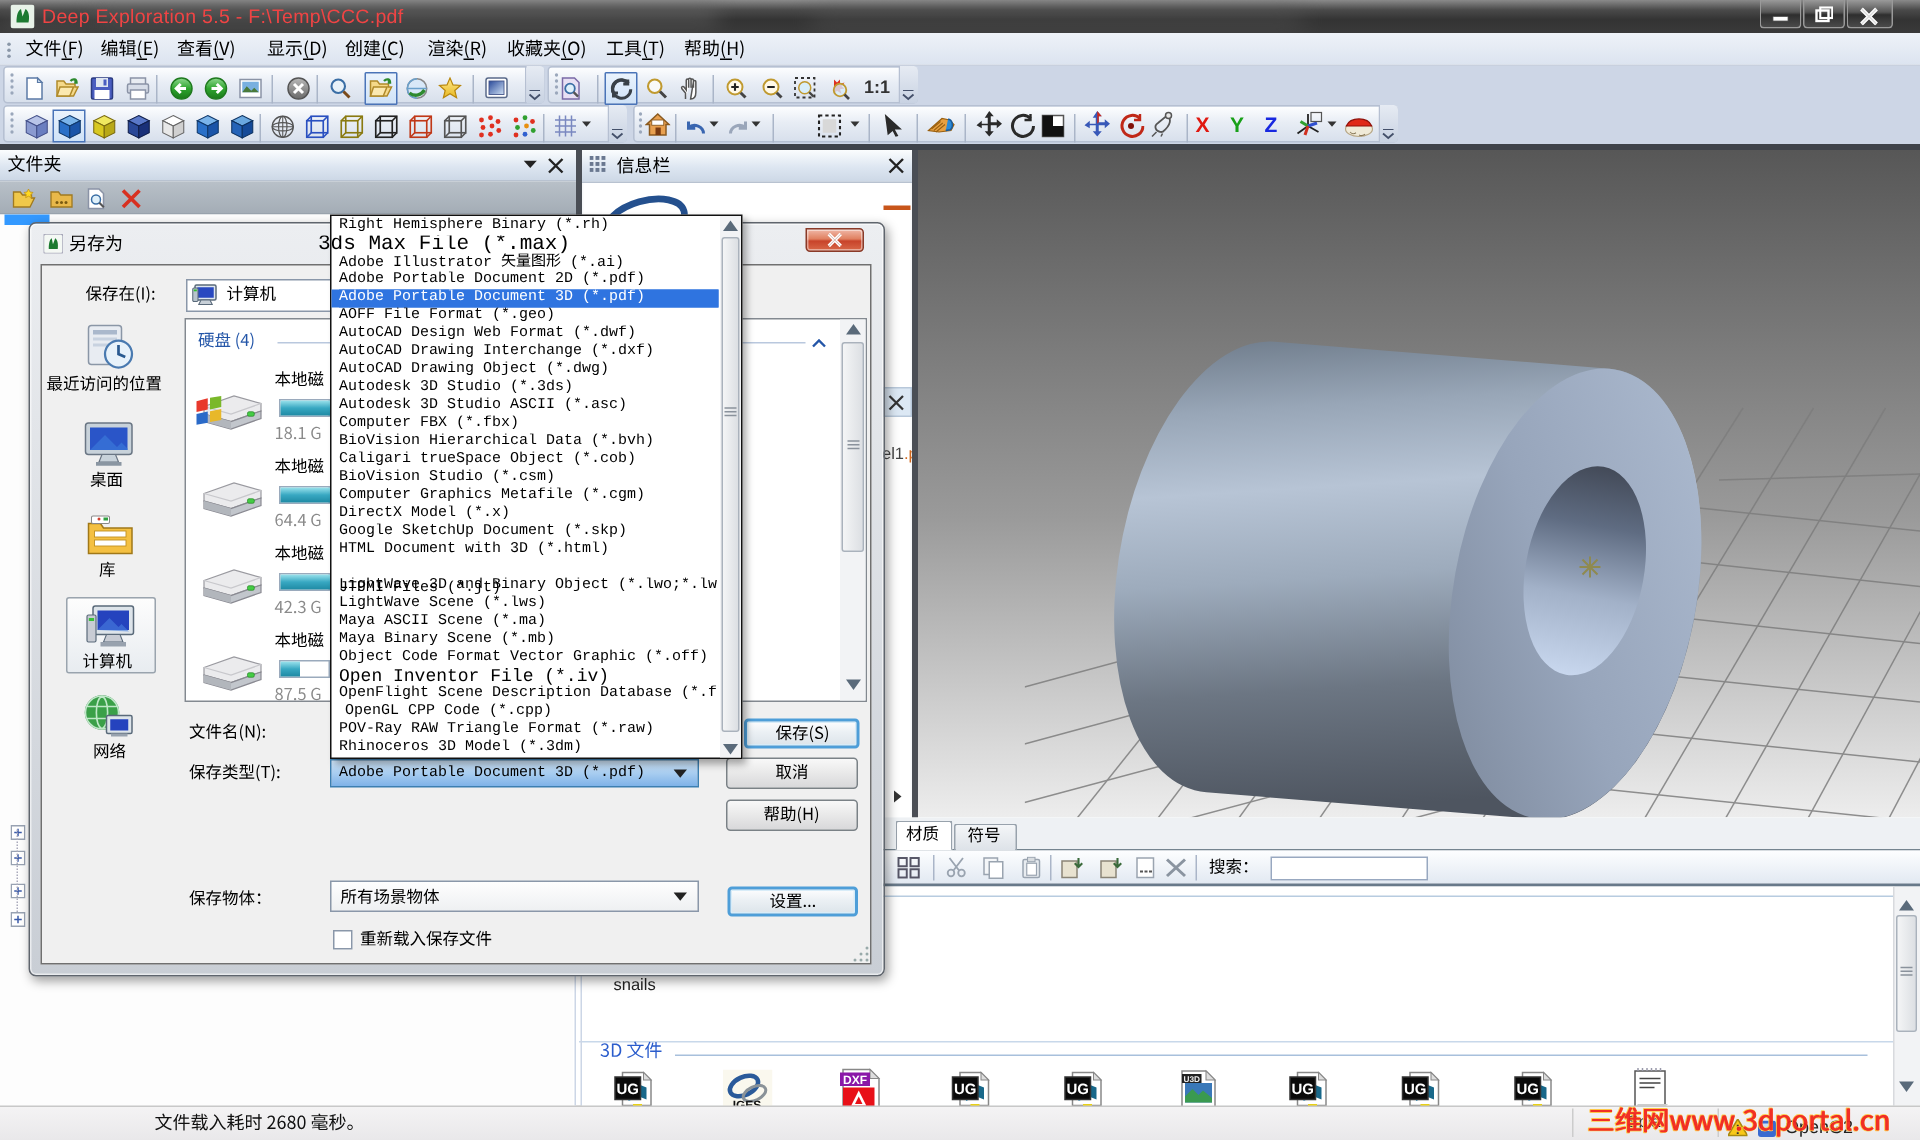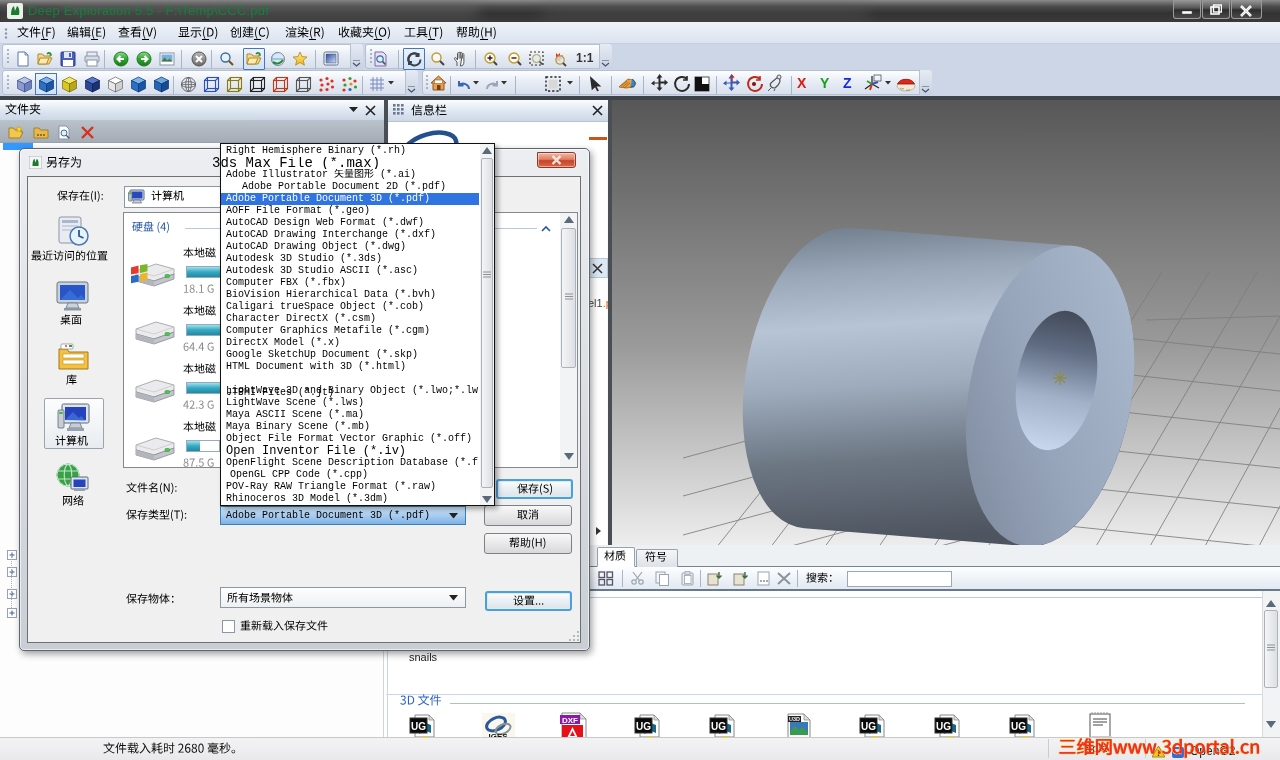--- a/index.html
+++ b/index.html
@@ -8,21 +8,21 @@
 </style></head><body>
 <div id="root">
 <div class="ab" style="left:0px;top:0px;width:1280px;height:22px;background:linear-gradient(180deg,#8a8a8a 0%,#4a4a4a 30%,#333 60%,#3a3a3a 100%);"></div>
 <div class="ab" style="left:60px;top:4px;width:420px;height:12px;background:#6a6a6a;border-radius:8px;filter:blur(7px);opacity:.6"></div>
 <div class="ab" style="left:540px;top:8px;width:330px;height:10px;background:#5d5d5d;border-radius:8px;filter:blur(8px);opacity:.55"></div>
 <div class="ab" style="left:0px;top:8px;width:60px;height:12px;background:#5a5a5a;filter:blur(7px);opacity:.5"></div>
 <svg class="ab" style="left:7px;top:3px;" width="16" height="16" viewBox="0 0 16 16">
       <rect x="0" y="0" width="16" height="16" rx="2" fill="#e8f2e8"></rect>
       <path d="M4 12 C4 7 5 4 7 3 L8 8 L10 3 C12 4 13 8 12 12 Z" fill="#1c7a30"></path>
     </svg>
-<div class="ab" style="left:28px;top:3px;color:#15803d;font-size:13px;letter-spacing:.2px">Deep Exploration 5.5 - F:\Temp\CCC.pdf</div>
+<div class="ab" style="left:28px;top:3px;color:#ef4444;font-size:13px;letter-spacing:.2px">Deep Exploration 5.5 - F:\Temp\CCC.pdf</div>
 <div class="ab" style="left:1173px;top:0px;width:28px;height:19px;background:linear-gradient(180deg,#9a9a9a,#555 45%,#2e2e2e 55%,#4a4a4a);border:1px solid #9a9a9a;border-top:none;border-radius:0 0 3px 3px;"></div>
 <div class="ab" style="left:1202px;top:0px;width:28px;height:19px;background:linear-gradient(180deg,#9a9a9a,#555 45%,#2e2e2e 55%,#4a4a4a);border:1px solid #9a9a9a;border-top:none;border-radius:0 0 3px 3px;"></div>
 <div class="ab" style="left:1231px;top:0px;width:31px;height:19px;background:linear-gradient(180deg,#9a9a9a,#555 45%,#2e2e2e 55%,#4a4a4a);border:1px solid #9a9a9a;border-top:none;border-radius:0 0 3px 3px;"></div>
 <svg class="ab" style="left:1180px;top:11px;" width="14" height="4" viewBox="0 0 14 4">
       <rect x="2" y="0" width="10" height="3" fill="#fff" stroke="#555" stroke-width=".5"></rect>
     </svg>
 <svg class="ab" style="left:1208px;top:4px;" width="14" height="13" viewBox="0 0 14 13">
       <rect x="3" y="3" width="8" height="7" fill="none" stroke="#fff" stroke-width="1.6"></rect>
       <rect x="5.5" y="1" width="8" height="7" fill="none" stroke="#fff" stroke-width="1.4"></rect>
     </svg>
@@ -1001,42 +1001,42 @@
         <circle cx="10" cy="2" r="1"></circle>
       </g>
     </svg>
 <div class="ab" style="left:220px;top:143px;width:275px;height:363px;background:#fff;border:1px solid #111;box-shadow:3px 3px 5px rgba(0,0,0,.35)"></div>
 <div class="ab" style="left:221px;top:193px;width:258px;height:12px;background:#2f74e0;z-index:55"></div>
 <div class="ab mono" style="left:226px;top:145px;width:253px;height:12px;font-size:10px;line-height:12px;white-space:pre;overflow:hidden;color:#000;z-index:60">Right Hemisphere Binary (*.rh)</div>
 <div class="ab mono" style="left:212px;top:157px;width:253px;height:12px;font-size:14px;line-height:12px;white-space:pre;overflow:hidden;color:#000;z-index:60">3ds Max File (*.max)</div>
 <div class="ab mono" style="left:226px;top:169px;width:253px;height:12px;font-size:10px;line-height:12px;white-space:pre;overflow:hidden;color:#000;z-index:60">Adobe Illustrator <svg style="overflow:visible;vertical-align:-2px" width="40" height="10">
         <path transform="translate(0,8)" d="M2.5 -8.4C2.1 -7.1 1.4 -5.8 0.6 -5C0.8 -4.9 1.2 -4.7 1.3 -4.6C1.8 -5.1 2.2 -5.7 2.5 -6.4H4.5V-4.8C4.5 -4.6 4.5 -4.3 4.5 -4.1H0.6V-3.4H4.4C4.1 -2 3.2 -0.7 0.4 0.2C0.6 0.3 0.8 0.6 0.8 0.8C3.5 -0.1 4.6 -1.4 5 -2.8C5.8 -0.9 7.1 0.3 9.2 0.8C9.2 0.6 9.5 0.3 9.7 0.1C7.5 -0.4 6.2 -1.6 5.6 -3.4H9.5V-4.1H5.3L5.3 -4.8V-6.4H8.7V-7.1H2.9C3 -7.5 3.2 -7.9 3.3 -8.3Z M12.5 -6.7H17.5V-6.1H12.5ZM12.5 -7.6H17.5V-7.1H12.5ZM11.8 -8.1V-5.7H18.2V-8.1ZM10.5 -5.2V-4.7H19.5V-5.2ZM12.3 -2.7H14.6V-2.1H12.3ZM15.4 -2.7H17.8V-2.1H15.4ZM12.3 -3.7H14.6V-3.2H12.3ZM15.4 -3.7H17.8V-3.2H15.4ZM10.5 -0V0.6H19.6V-0H15.4V-0.6H18.7V-1.1H15.4V-1.7H18.5V-4.2H11.6V-1.7H14.6V-1.1H11.3V-0.6H14.6V-0Z M23.8 -2.8C24.6 -2.6 25.6 -2.3 26.1 -2L26.4 -2.5C25.9 -2.8 24.9 -3.1 24.1 -3.2ZM22.8 -1.5C24.1 -1.4 25.9 -1 26.8 -0.6L27.1 -1.2C26.2 -1.5 24.4 -1.9 23.1 -2ZM20.8 -8V0.8H21.6V0.4H28.4V0.8H29.2V-8ZM21.6 -0.3V-7.3H28.4V-0.3ZM24.1 -7.1C23.6 -6.3 22.8 -5.5 21.9 -5C22.1 -4.9 22.3 -4.6 22.4 -4.5C22.8 -4.7 23.1 -5 23.4 -5.2C23.7 -4.9 24 -4.6 24.4 -4.3C23.6 -3.9 22.6 -3.6 21.7 -3.5C21.9 -3.3 22 -3 22.1 -2.9C23.1 -3.1 24.1 -3.5 25.1 -4C25.9 -3.5 26.9 -3.2 27.8 -3C27.9 -3.1 28.1 -3.4 28.2 -3.5C27.4 -3.7 26.5 -4 25.7 -4.3C26.4 -4.8 27.1 -5.4 27.5 -6.1L27.1 -6.3L26.9 -6.3H24.4C24.5 -6.5 24.6 -6.7 24.8 -6.9ZM23.8 -5.6 23.9 -5.7H26.4C26.1 -5.3 25.6 -5 25.1 -4.7C24.6 -4.9 24.1 -5.3 23.8 -5.6Z M38.5 -8.2C37.8 -7.4 36.7 -6.6 35.7 -6.1C35.9 -6 36.1 -5.7 36.3 -5.6C37.3 -6.1 38.4 -7 39.2 -8ZM38.8 -5.5C38.1 -4.6 36.9 -3.7 35.8 -3.2C36 -3 36.2 -2.8 36.4 -2.7C37.5 -3.2 38.7 -4.2 39.4 -5.2ZM39 -2.8C38.2 -1.5 36.8 -0.4 35.3 0.2C35.5 0.4 35.7 0.6 35.9 0.8C37.4 0.1 38.8 -1.1 39.7 -2.5ZM34 -7.1V-4.5H32.4V-7.1ZM30.4 -4.5V-3.8H31.7C31.7 -2.3 31.4 -0.8 30.4 0.4C30.6 0.5 30.8 0.7 30.9 0.9C32.1 -0.5 32.4 -2.1 32.4 -3.8H34V0.8H34.8V-3.8H35.9V-4.5H34.8V-7.1H35.7V-7.8H30.6V-7.1H31.7V-4.5Z" fill="#000"></path>
       </svg> (*.ai)</div>
-<div class="ab mono" style="left:242px;top:181px;width:253px;height:12px;font-size:10px;line-height:12px;white-space:pre;overflow:hidden;color:#000;z-index:60">Adobe Portable Document 2D (*.pdf)</div>
+<div class="ab mono" style="left:226px;top:181px;width:253px;height:12px;font-size:10px;line-height:12px;white-space:pre;overflow:hidden;color:#000;z-index:60">Adobe Portable Document 2D (*.pdf)</div>
 <div class="ab mono" style="left:226px;top:193px;width:253px;height:12px;font-size:10px;line-height:12px;white-space:pre;overflow:hidden;background:#2f74e0;color:#fff;z-index:60">Adobe Portable Document 3D (*.pdf)</div>
 <div class="ab mono" style="left:226px;top:205px;width:253px;height:12px;font-size:10px;line-height:12px;white-space:pre;overflow:hidden;color:#000;z-index:60">AOFF File Format (*.geo)</div>
 <div class="ab mono" style="left:226px;top:217px;width:253px;height:12px;font-size:10px;line-height:12px;white-space:pre;overflow:hidden;color:#000;z-index:60">AutoCAD Design Web Format (*.dwf)</div>
 <div class="ab mono" style="left:226px;top:229px;width:253px;height:12px;font-size:10px;line-height:12px;white-space:pre;overflow:hidden;color:#000;z-index:60">AutoCAD Drawing Interchange (*.dxf)</div>
 <div class="ab mono" style="left:226px;top:241px;width:253px;height:12px;font-size:10px;line-height:12px;white-space:pre;overflow:hidden;color:#000;z-index:60">AutoCAD Drawing Object (*.dwg)</div>
 <div class="ab mono" style="left:226px;top:253px;width:253px;height:12px;font-size:10px;line-height:12px;white-space:pre;overflow:hidden;color:#000;z-index:60">Autodesk 3D Studio (*.3ds)</div>
 <div class="ab mono" style="left:226px;top:265px;width:253px;height:12px;font-size:10px;line-height:12px;white-space:pre;overflow:hidden;color:#000;z-index:60">Autodesk 3D Studio ASCII (*.asc)</div>
 <div class="ab mono" style="left:226px;top:277px;width:253px;height:12px;font-size:10px;line-height:12px;white-space:pre;overflow:hidden;color:#000;z-index:60">Computer FBX (*.fbx)</div>
 <div class="ab mono" style="left:226px;top:289px;width:253px;height:12px;font-size:10px;line-height:12px;white-space:pre;overflow:hidden;color:#000;z-index:60">BioVision Hierarchical Data (*.bvh)</div>
 <div class="ab mono" style="left:226px;top:301px;width:253px;height:12px;font-size:10px;line-height:12px;white-space:pre;overflow:hidden;color:#000;z-index:60">Caligari trueSpace Object (*.cob)</div>
-<div class="ab mono" style="left:226px;top:313px;width:253px;height:12px;font-size:10px;line-height:12px;white-space:pre;overflow:hidden;color:#000;z-index:60">Character DirectX (*.csm)</div>
+<div class="ab mono" style="left:226px;top:313px;width:253px;height:12px;font-size:10px;line-height:12px;white-space:pre;overflow:hidden;color:#000;z-index:60">BioVision Studio (*.csm)</div>
 <div class="ab mono" style="left:226px;top:325px;width:253px;height:12px;font-size:10px;line-height:12px;white-space:pre;overflow:hidden;color:#000;z-index:60">Computer Graphics Metafile (*.cgm)</div>
 <div class="ab mono" style="left:226px;top:337px;width:253px;height:12px;font-size:10px;line-height:12px;white-space:pre;overflow:hidden;color:#000;z-index:60">DirectX Model (*.x)</div>
 <div class="ab mono" style="left:226px;top:349px;width:253px;height:12px;font-size:10px;line-height:12px;white-space:pre;overflow:hidden;color:#000;z-index:60">Google SketchUp Document (*.skp)</div>
 <div class="ab mono" style="left:226px;top:361px;width:253px;height:12px;font-size:10px;line-height:12px;white-space:pre;overflow:hidden;color:#000;z-index:60">HTML Document with 3D (*.html)</div>
 <div class="ab mono" style="left:226px;top:387px;width:253px;height:12px;font-size:10px;line-height:12px;white-space:pre;overflow:hidden;color:#000;z-index:60">JTPMI Files (*.jt)</div>
 <div class="ab mono" style="left:226px;top:385px;width:253px;height:12px;font-size:10px;line-height:12px;white-space:pre;overflow:hidden;color:#000;z-index:60">LightWave 3D and Binary Object (*.lwo;*.lw)</div>
 <div class="ab mono" style="left:226px;top:397px;width:253px;height:12px;font-size:10px;line-height:12px;white-space:pre;overflow:hidden;color:#000;z-index:60">LightWave Scene (*.lws)</div>
 <div class="ab mono" style="left:226px;top:409px;width:253px;height:12px;font-size:10px;line-height:12px;white-space:pre;overflow:hidden;color:#000;z-index:60">Maya ASCII Scene (*.ma)</div>
 <div class="ab mono" style="left:226px;top:421px;width:253px;height:12px;font-size:10px;line-height:12px;white-space:pre;overflow:hidden;color:#000;z-index:60">Maya Binary Scene (*.mb)</div>
-<div class="ab mono" style="left:226px;top:433px;width:253px;height:12px;font-size:10px;line-height:12px;white-space:pre;overflow:hidden;color:#000;z-index:60">Object File Format Vector Graphic (*.off)</div>
+<div class="ab mono" style="left:226px;top:433px;width:253px;height:12px;font-size:10px;line-height:12px;white-space:pre;overflow:hidden;color:#000;z-index:60">Object Code Format Vector Graphic (*.off)</div>
 <div class="ab mono" style="left:226px;top:445px;width:253px;height:12px;font-size:12px;line-height:12px;white-space:pre;overflow:hidden;color:#000;z-index:60">Open Inventor File (*.iv)</div>
 <div class="ab mono" style="left:226px;top:457px;width:253px;height:12px;font-size:10px;line-height:12px;white-space:pre;overflow:hidden;color:#000;z-index:60">OpenFlight Scene Description Database (*.fl</div>
 <div class="ab mono" style="left:230px;top:469px;width:253px;height:12px;font-size:10px;line-height:12px;white-space:pre;overflow:hidden;color:#000;z-index:60">OpenGL CPP Code (*.cpp)</div>
 <div class="ab mono" style="left:226px;top:481px;width:253px;height:12px;font-size:10px;line-height:12px;white-space:pre;overflow:hidden;color:#000;z-index:60">POV-Ray RAW Triangle Format (*.raw)</div>
 <div class="ab mono" style="left:226px;top:493px;width:253px;height:12px;font-size:10px;line-height:12px;white-space:pre;overflow:hidden;color:#000;z-index:60">Rhinoceros 3D Model (*.3dm)</div>
 <div class="ab" style="left:480px;top:144px;width:14px;height:361px;background:#f2f3f5;z-index:60"></div>
 <svg class="ab" style="left:481px;top:146px;z-index:61" width="12" height="10">
       <path d="M6 1 L11 8 H1 Z" fill="#5a6a7a"></path>
     </svg>
 <div class="ab" style="left:480.5px;top:158px;width:12px;height:330px;background:linear-gradient(90deg,#f4f5f6,#dcdfe3);border:1px solid #aab2bc;border-radius:2px;z-index:61"></div>

